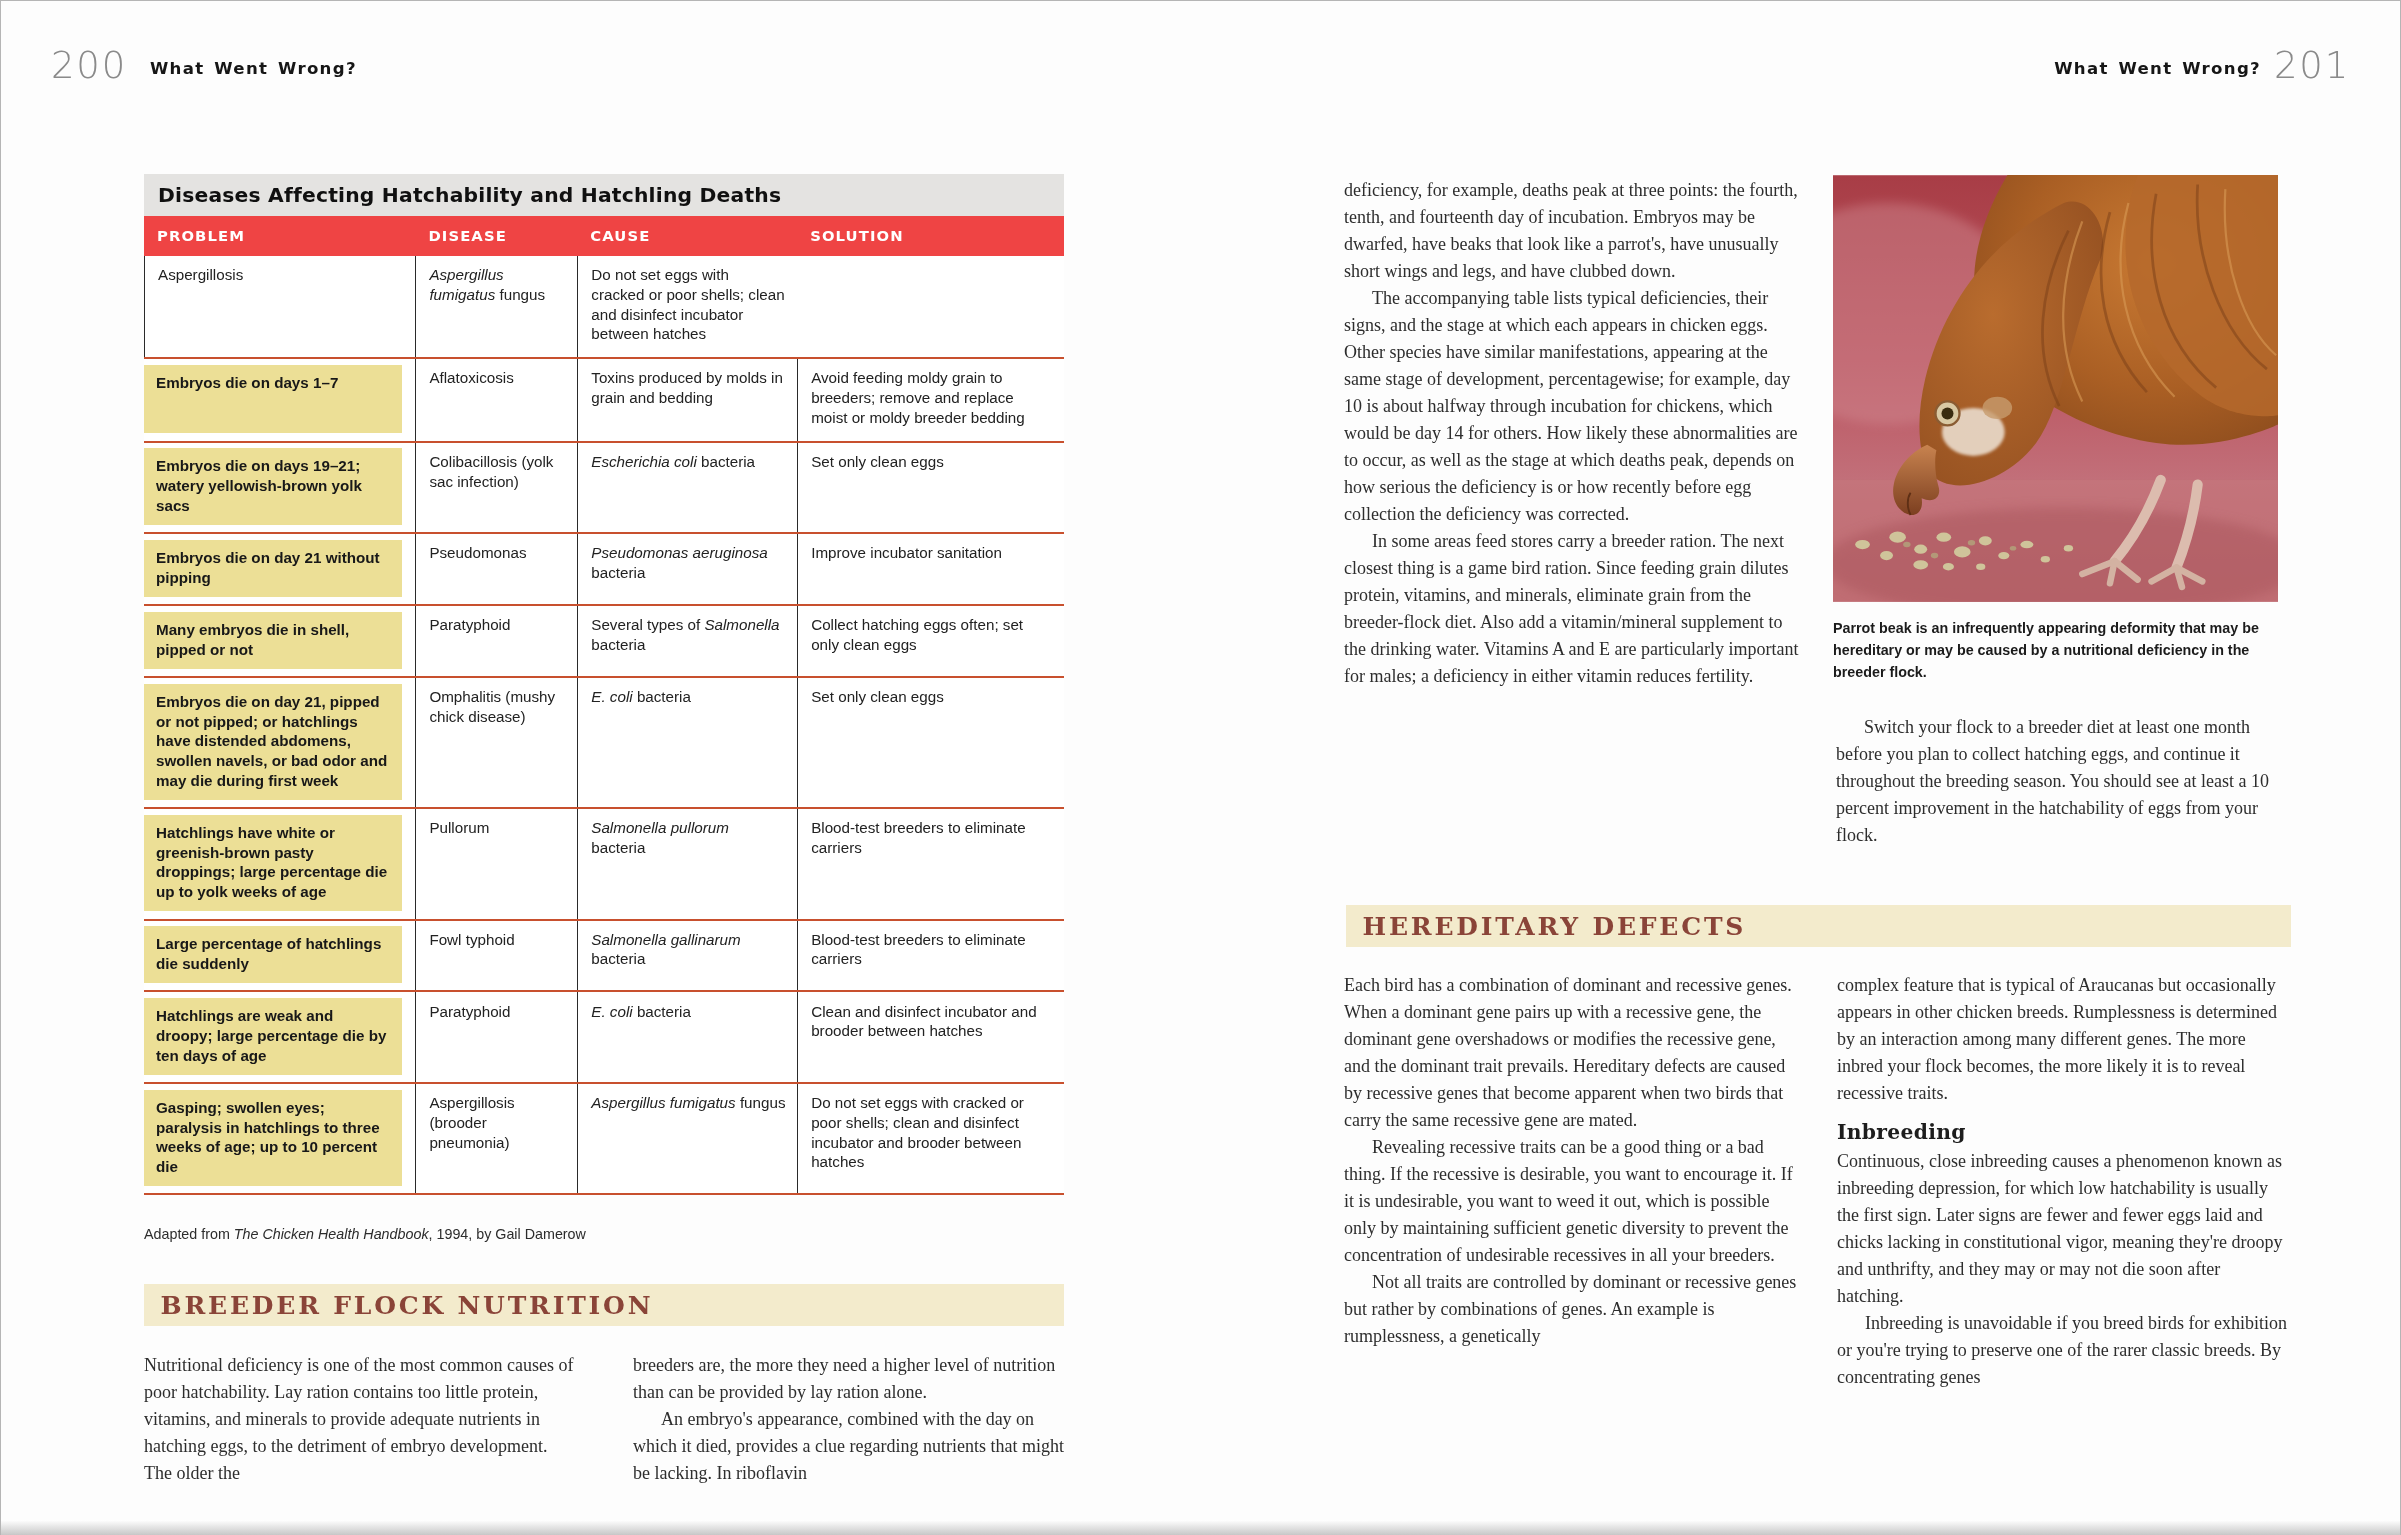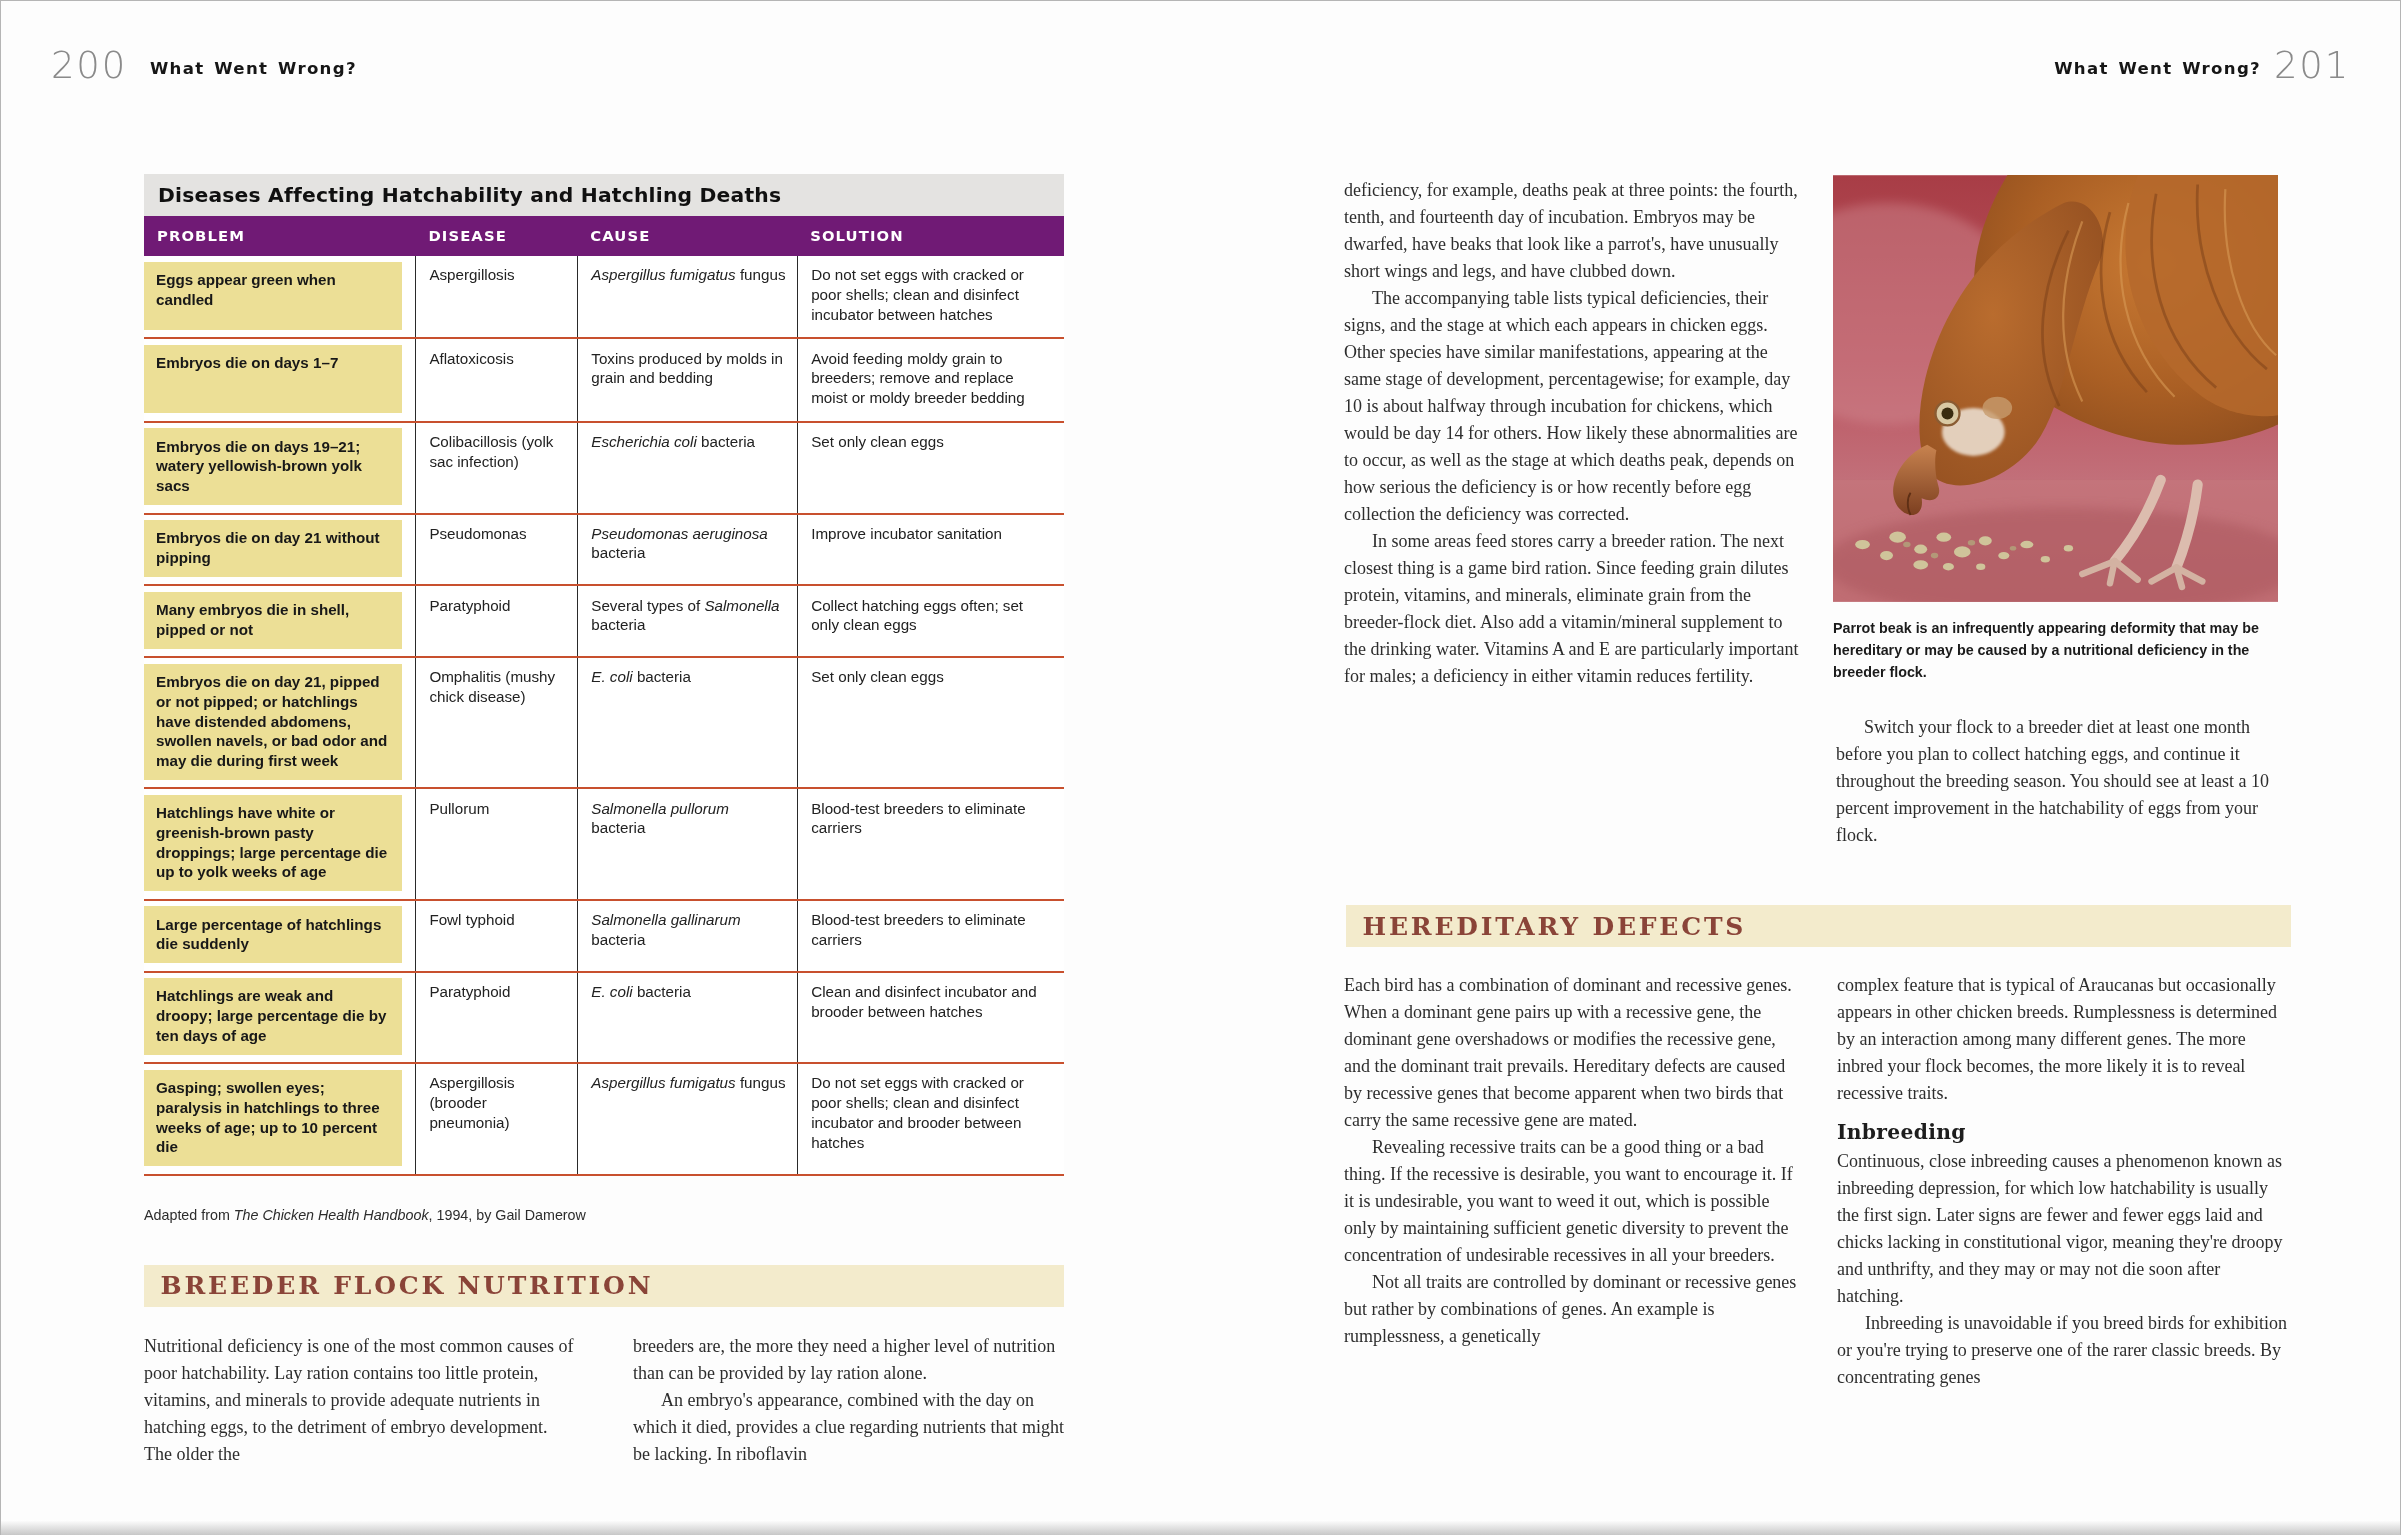--- a/index.html
+++ b/index.html
@@ -19,21 +19,21 @@
   .runhead-left  { left:150px; }
   .runhead-right { right:140px; }
 
   
   .lp { position:absolute; left:144px; top:174px; width:920px; }
 
   .tbl-title { height:42px; background:#e4e3e1; display:flex; align-items:center;
                padding:0 14px; font-family:"DejaVu Sans", sans-serif; font-weight:bold;
                font-size:20.3px; color:#101010; letter-spacing:0.2px; }
   .thead { display:grid; grid-template-columns:29.5% 17.6% 23.9% 29%;
-           background:#701a75; color:#fff; font-family:"DejaVu Sans", sans-serif;
+           background:#ef4444; color:#fff; font-family:"DejaVu Sans", sans-serif;
            font-weight:bold; font-size:14.8px; letter-spacing:1.1px; }
   .thead > div { padding:11px 11px 12px 13px; }
   .trow { display:grid; grid-template-columns:29.5% 17.6% 23.9% 29%;
           border-bottom:2.8px solid #c8502e; background:#fff; }
   .tcell { font-family:"Liberation Sans", sans-serif; font-size:15.2px; line-height:1.3;
            color:#222; padding:9.2px 11px 13px 13px; }
   .c-disease, .c-cause, .c-solution { border-left:1.8px solid #2a2a2a; }
   .c-problem { padding:0; }
   .problem-inner { background:#ecdf96; margin:5.5px 13px 7.4px 0; padding:8.3px 9.2px 9.2px 12px;
                    font-weight:bold; color:#181818; height:calc(100% - 13px); }
@@ -81,23 +81,20 @@
 
   <div class="thead">
     <div>PROBLEM</div>
     <div>DISEASE</div>
     <div>CAUSE</div>
     <div>SOLUTION</div>
   </div>
 
   <div id="table-rows">
       <div class="trow">
-        <div class="tcell c-problem">
-          <div class="problem-inner">Eggs appear green when candled</div>
-        </div>
         <div class="tcell c-disease">Aspergillosis</div>
         <div class="tcell c-cause"><i>Aspergillus fumigatus</i> fungus</div>
         <div class="tcell c-solution">Do not set eggs with cracked or poor shells; clean and disinfect incubator between hatches</div>
       </div>
       <div class="trow">
         <div class="tcell c-problem">
           <div class="problem-inner">Embryos die on days 1–7</div>
         </div>
         <div class="tcell c-disease">Aflatoxicosis</div>
         <div class="tcell c-cause">Toxins produced by molds in grain and bedding</div>

